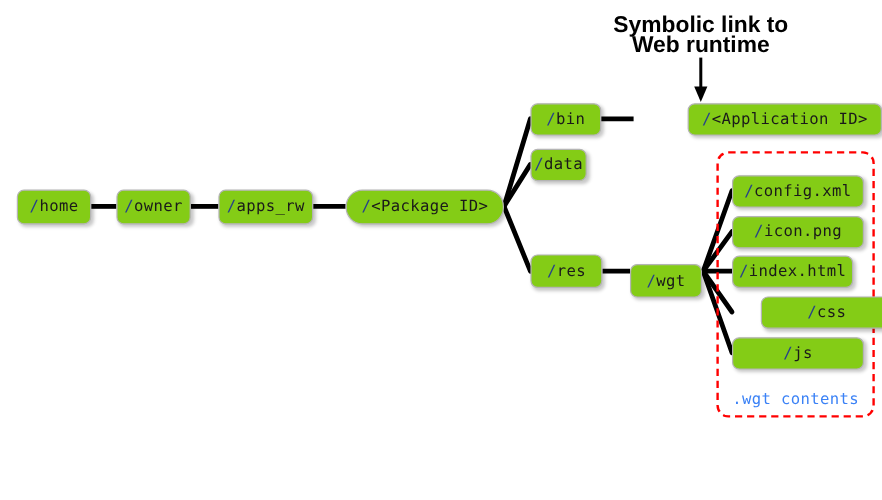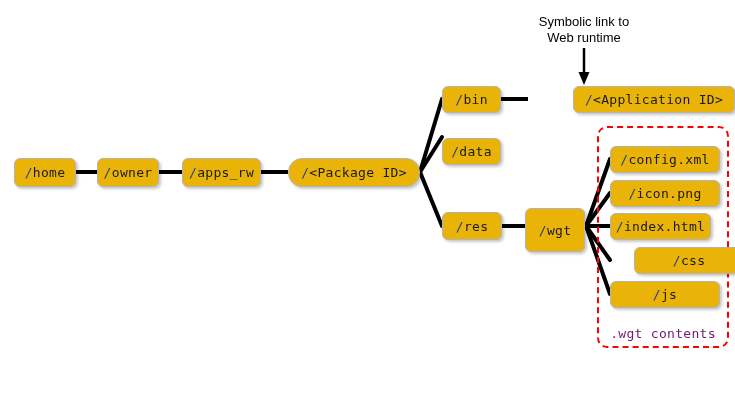--- a/index.html
+++ b/index.html
@@ -21,21 +21,21 @@
     left: 0;
     top: 0;
     width: 735px;
     height: 417px;
     pointer-events: none;
   }
   
   .node {
     position: absolute;
     box-sizing: border-box;
-    background: #eab308;
+    background: #84cc16;
     border: 1px solid #b4b4b4;
     border-radius: 6px;
     box-shadow: 2px 2px 3px rgba(0,0,0,0.22);
     display: flex;
     align-items: center;
     justify-content: center;
     font-family: "DejaVu Sans Mono", monospace;
     font-size: 13px;
     letter-spacing: 0.3px;
     color: #1a1a1a;
@@ -56,36 +56,36 @@
     border: 2px dashed #ff0000;
     border-radius: 10px;
     z-index: 1;
   }
   #wgt-group-label {
     position: absolute;
     left: 597px;
     top: 326px;
     width: 132px;
     text-align: center;
-    color: #701a75;
+    color: #3b82f6;
     font-family: "DejaVu Sans Mono", monospace;
     font-size: 13px;
     letter-spacing: 0.3px;
     z-index: 2;
   }
   
   #annotation {
     position: absolute;
     left: 494px;
     top: 14px;
     width: 180px;
     text-align: center;
     font-family: "Liberation Sans", sans-serif;
-    font-size: 13px;
-    font-weight: normal;
+    font-size: 19px;
+    font-weight: bold;
     line-height: 16px;
     color: #000000;
     z-index: 4;
   }
 </style>
 </head>
 <body>
 
 <div id="canvas">
 
@@ -141,27 +141,27 @@
   <div class="node" style="left:288px; top:158px; width:132px; height:29px;border-radius:14px;">
       <span><span class="slash">/</span>&lt;Package ID&gt;</span>
     </div>
 
   <div class="node" style="left:442px; top:86px;  width:59px;  height:27px;">
       <span><span class="slash">/</span>bin</span>
     </div>
   <div class="node" style="left:528px; top:86px; width:162px; height:27px;margin-left:45px;">
       <span><span class="slash">/</span>&lt;Application ID&gt;</span>
     </div>
-  <div class="node" style="left:442px; top:124px; width:59px;  height:27px;margin-top:14px;">
+  <div class="node" style="left:442px; top:124px; width:47px;  height:27px;">
       <span><span class="slash">/</span>data</span>
     </div>
   <div class="node" style="left:442px; top:212px; width:60px;  height:28px;">
       <span><span class="slash">/</span>res</span>
     </div>
-  <div class="node" style="left:525px; top:208px; width:60px;  height:44px;">
+  <div class="node" style="left:525px; top:220px; width:60px;  height:28px;">
       <span><span class="slash">/</span>wgt</span>
     </div>
 
   <div class="node" style="left:610px; top:146px; width:110px; height:27px;">
       <span><span class="slash">/</span>config.xml</span>
     </div>
   <div class="node" style="left:610px; top:180px; width:110px; height:27px;">
       <span><span class="slash">/</span>icon.png</span>
     </div>
   <div class="node" style="left:610px; top:213px; width:101px; height:27px;">

